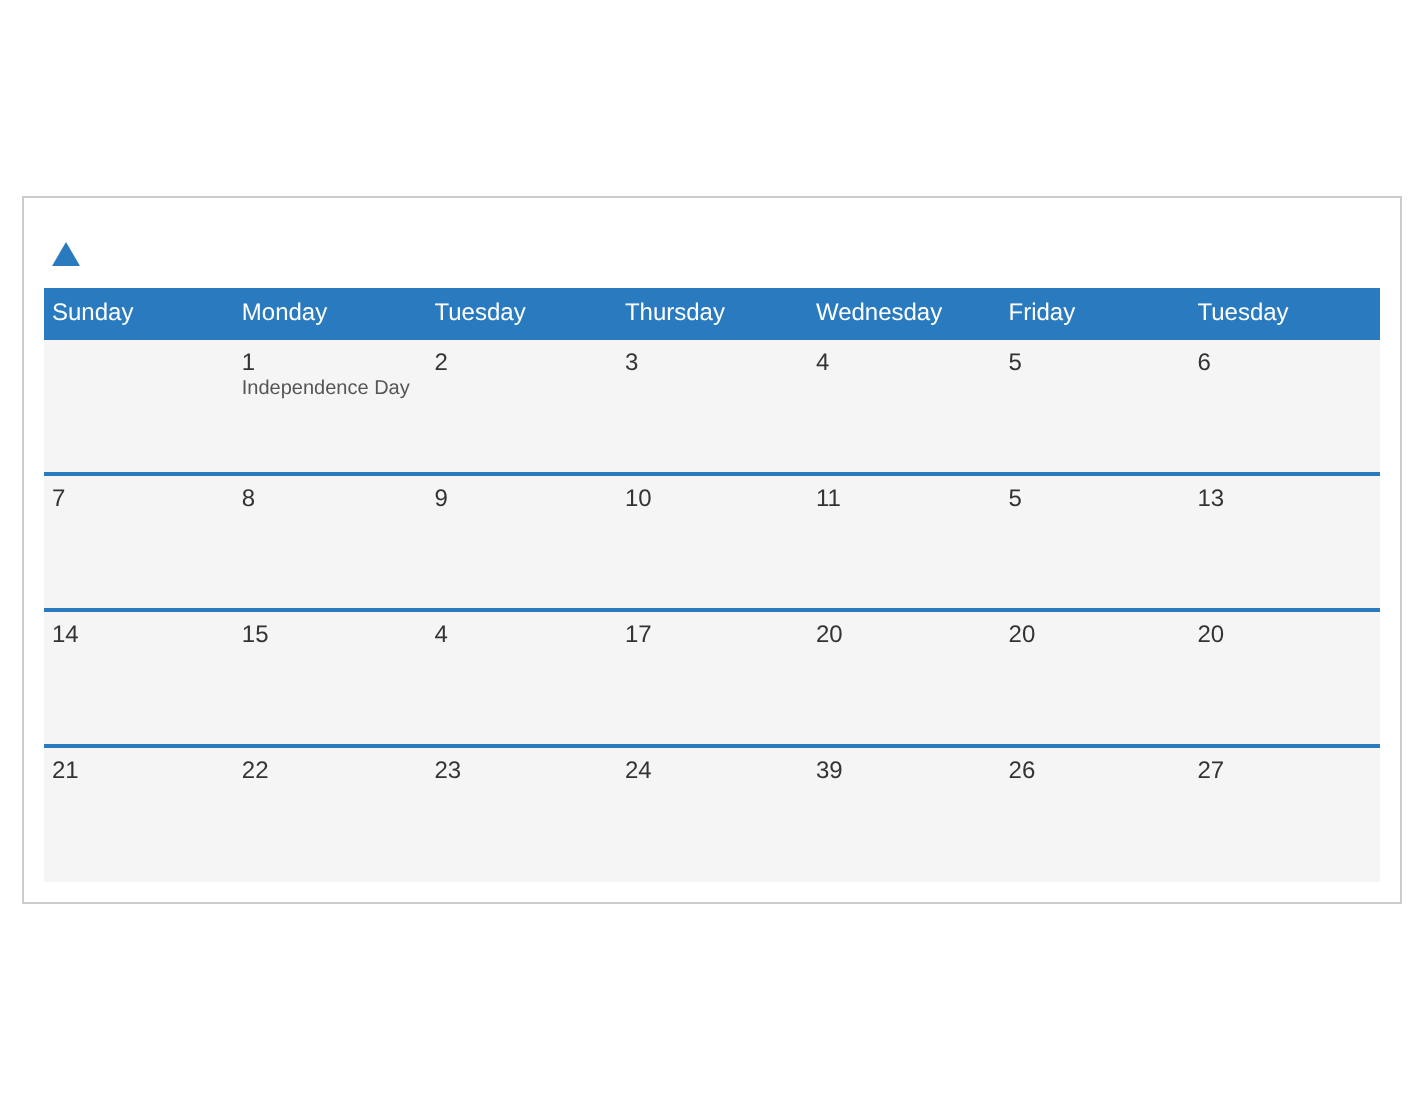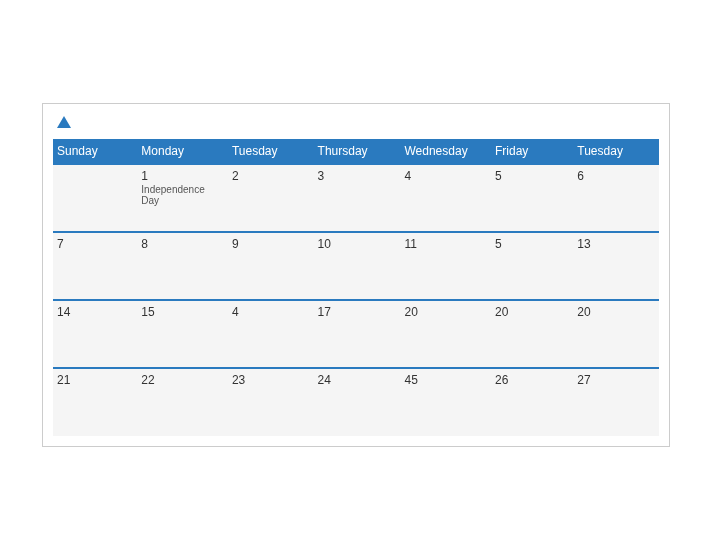--- a/index.html
+++ b/index.html
@@ -6,24 +6,24 @@
     body {
       width: 712px;
       height: 550px;
       background: #fff;
       font-family: Arial, sans-serif;
       display: flex;
       align-items: center;
       justify-content: center;
     }
     .calendar-wrapper {
-      width: 628px;
+      width: 690px;
       background: #fff;
       border: 1px solid #ccc;
-      padding: 12px 10px 10px 10px;
+      padding: 22px 10px 10px 10px;
     }
     .header {
       display: flex;
       align-items: center;
       justify-content: space-between;
       margin-bottom: 10px;
     }
     .logo {
       display: flex;
       flex-direction: column;
@@ -212,21 +212,21 @@
           <td>
             <span class="day-number">22</span>
           </td>
           <td>
             <span class="day-number">23</span>
           </td>
           <td>
             <span class="day-number">24</span>
           </td>
           <td>
-            <span class="day-number">45</span>
+            <span class="day-number">39</span>
           </td>
           <td>
             <span class="day-number">26</span>
           </td>
           <td>
             <span class="day-number">27</span>
           </td>
         </tr>
       </tbody>
   </table>

